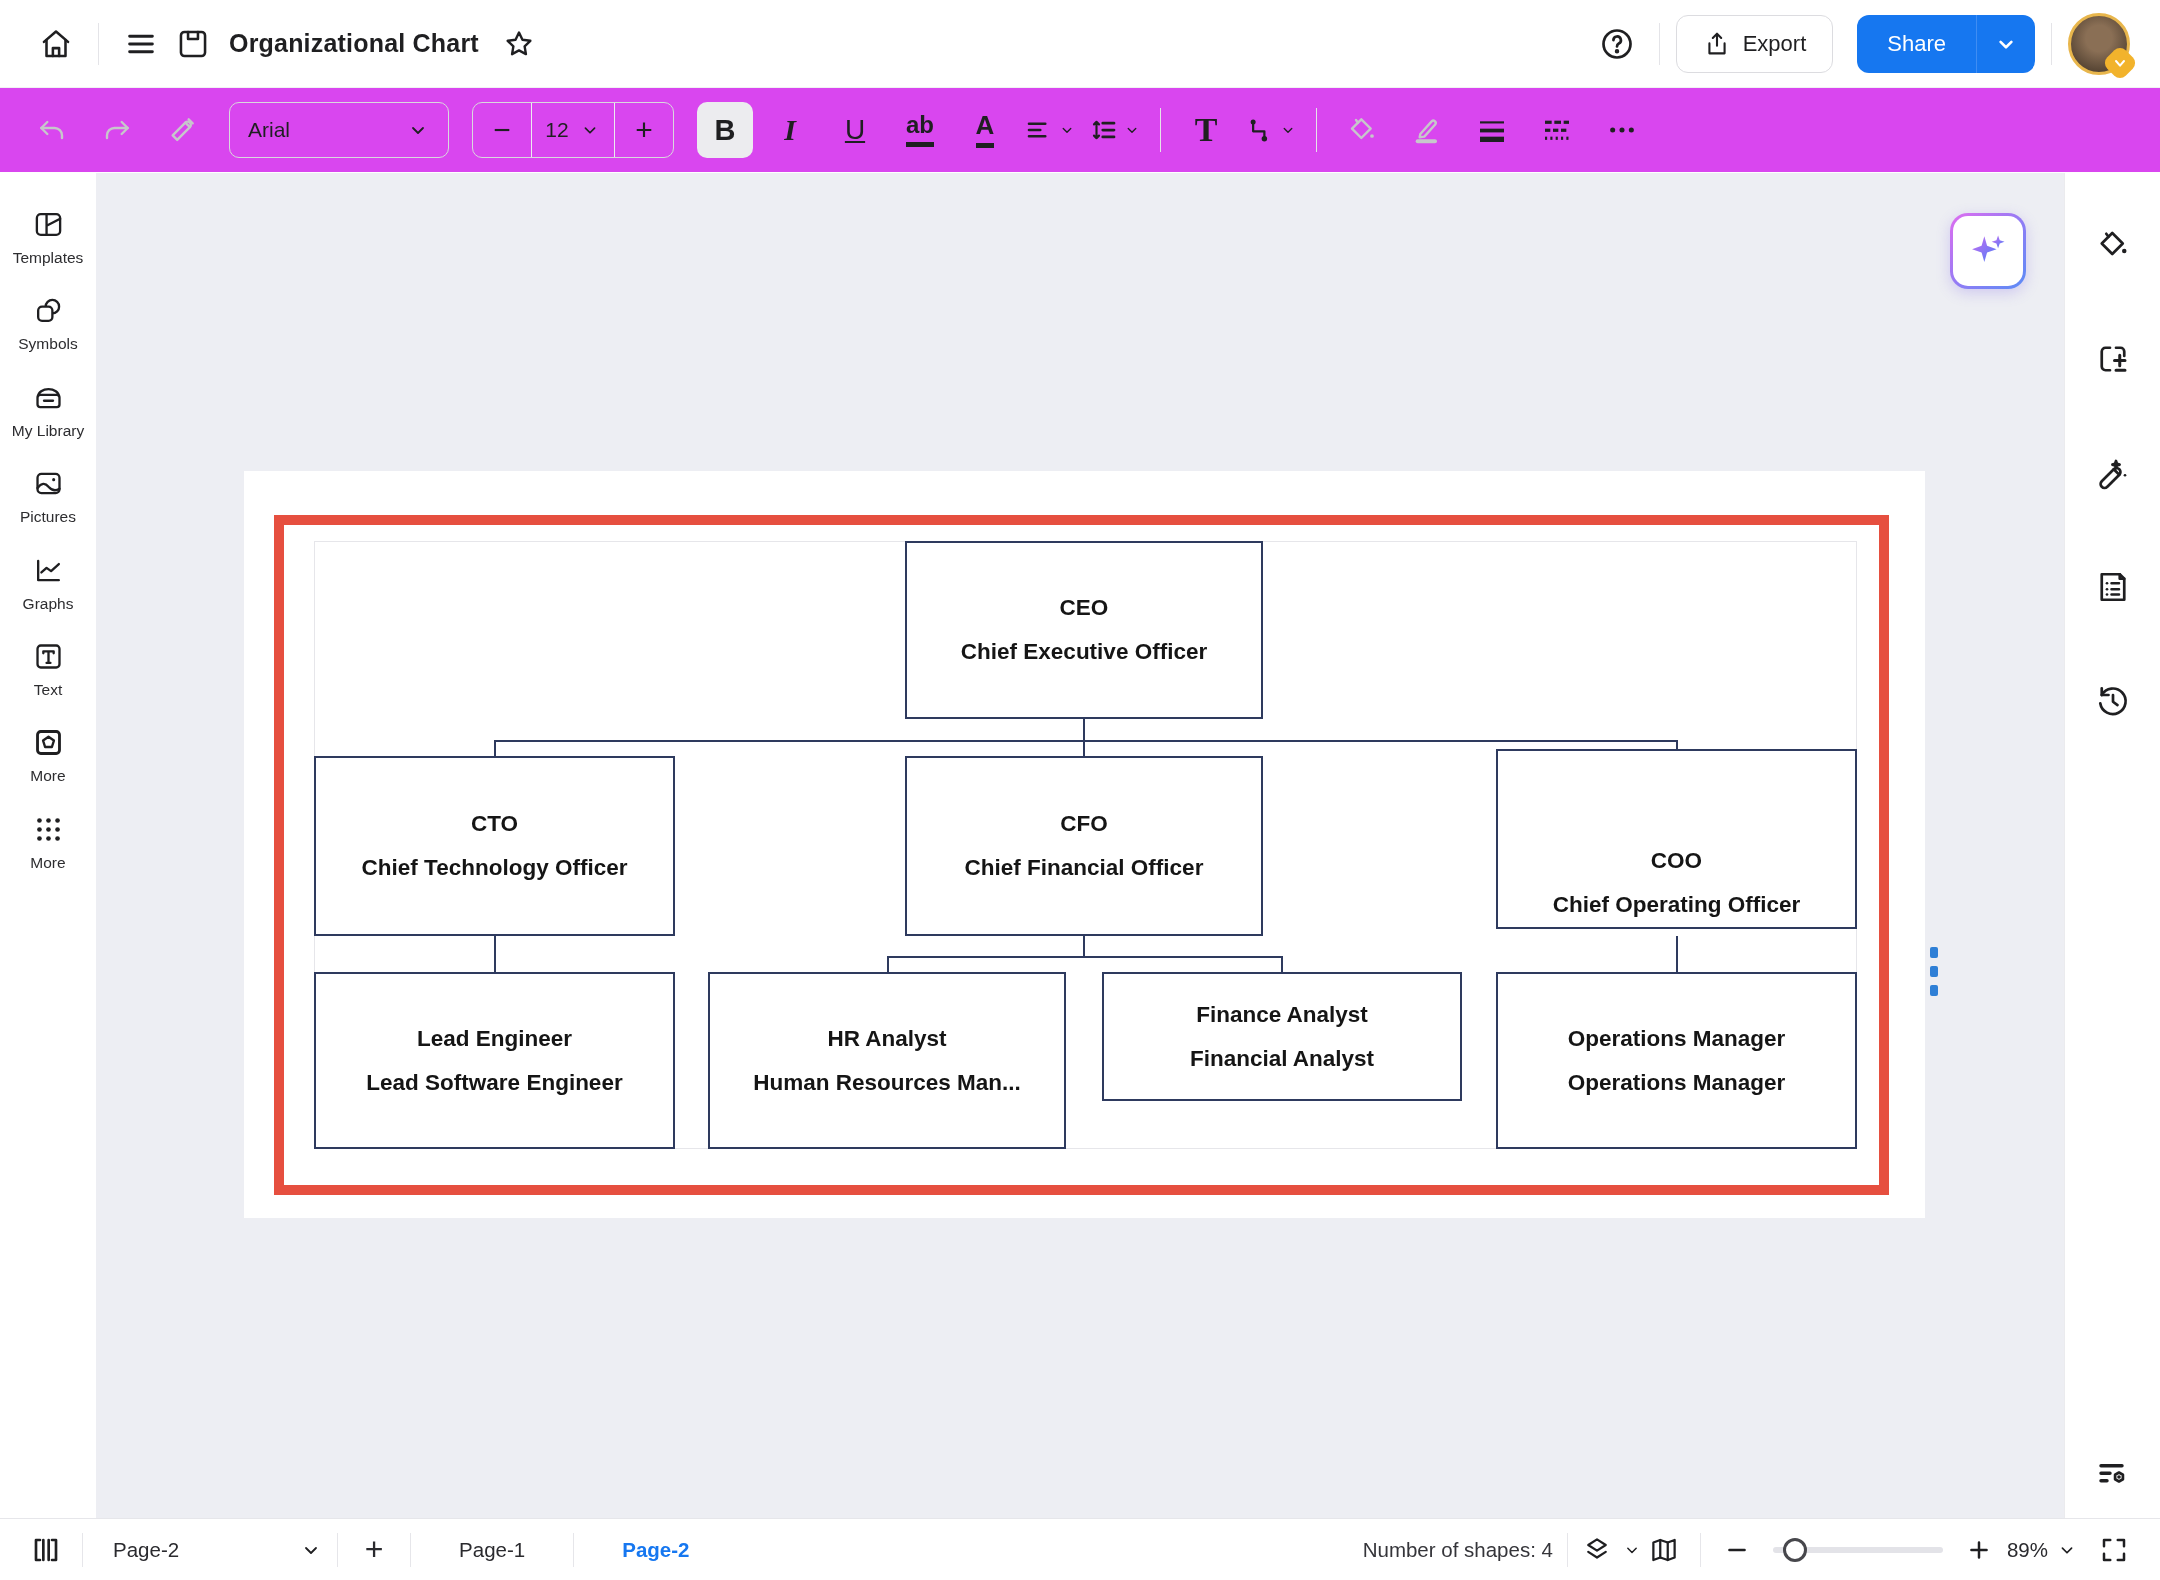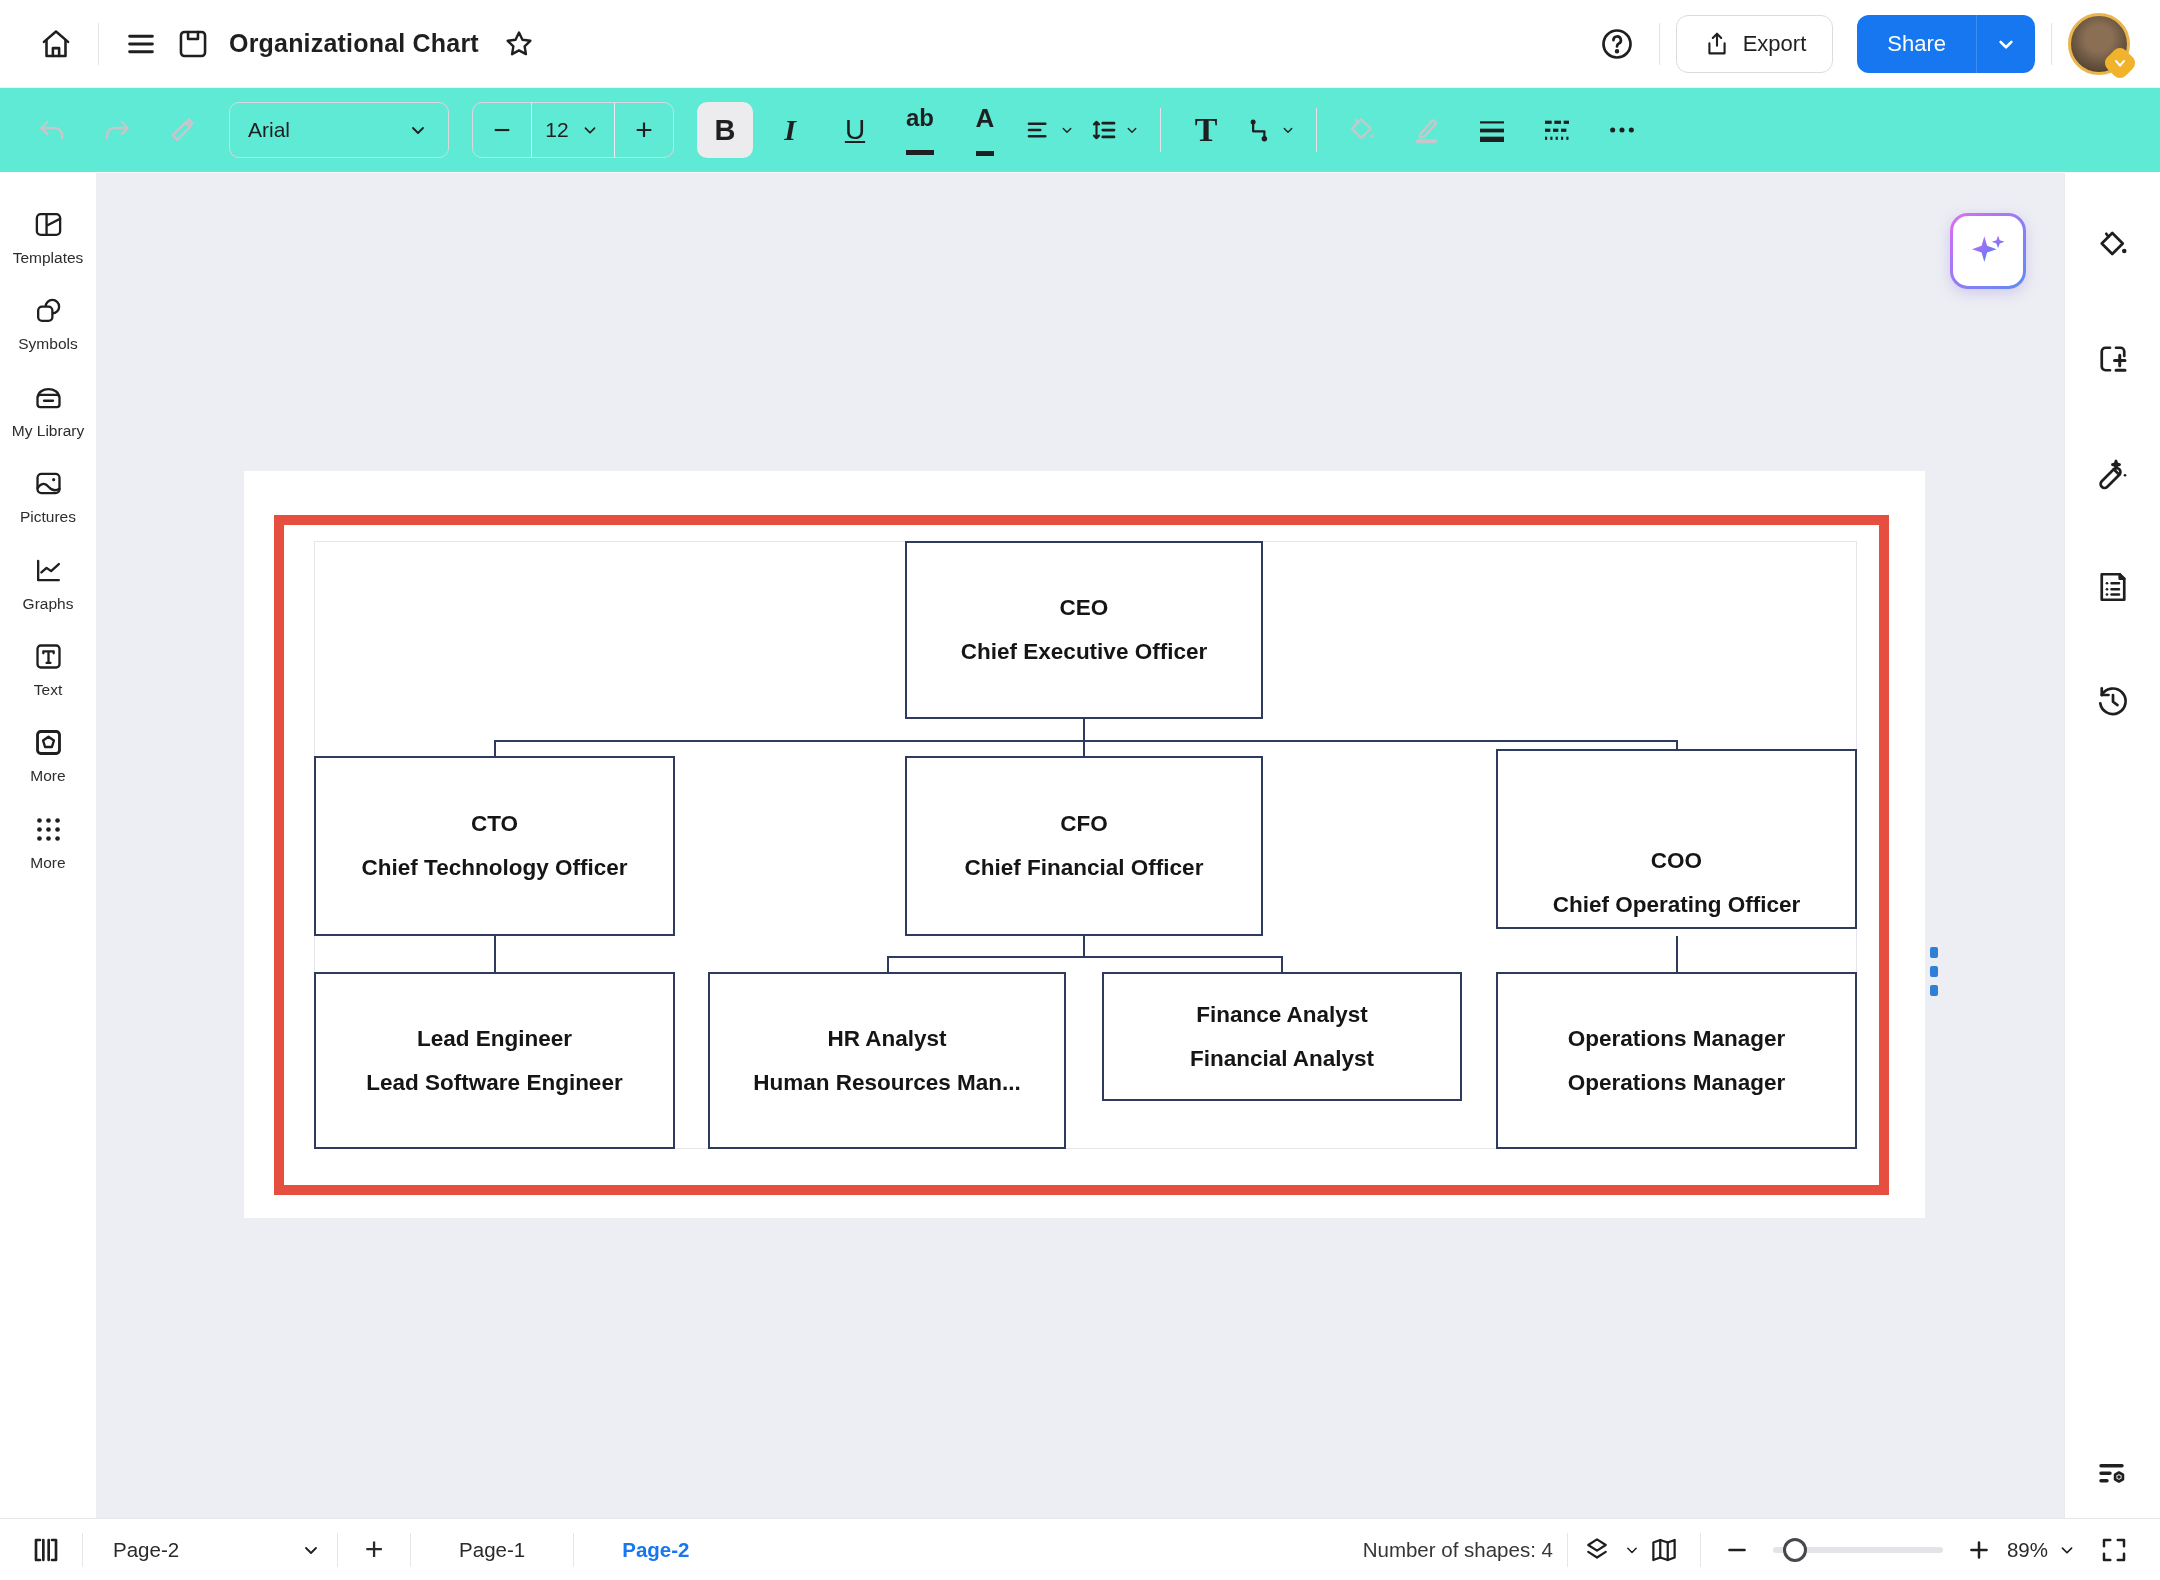--- a/index.html
+++ b/index.html
@@ -27,28 +27,28 @@
   .share-arrow { background:#1677f0; border-left:1px solid #3f8df3; display:flex; align-items:center; padding:0 16px; cursor:pointer; }
   .share-arrow svg { stroke:#fff; }
   .avatar { width:62px; height:62px; border-radius:50%; position:relative; cursor:pointer;
             background:radial-gradient(circle at 50% 40%, #8a6f55 0 30%, #5d4a38 70%, #3c2f24 100%);
             border:3px solid #e8b64c; }
   .avatar .badge { position:absolute; right:-6px; bottom:-4px; width:26px; height:26px; border-radius:8px;
                    background:#f2b32c; transform:rotate(45deg); display:flex; align-items:center; justify-content:center; }
   .avatar .badge svg { transform:rotate(-45deg); }
 
   
-  .toolbar { height:84px; display:flex; align-items:center; padding:0 24px; gap:9px; background:#5eead4; }
+  .toolbar { height:84px; display:flex; align-items:center; padding:0 24px; gap:9px; background:#d946ef; }
   .tbtn { min-width:56px; height:56px; border-radius:10px; display:flex; align-items:center; justify-content:center;
           cursor:pointer; gap:4px; }
   .tbtn.active { background:#ececef; }
   .glyph { font-weight:700; font-size:29px; line-height:1; }
   .glyph-i { font-family:"Liberation Serif", serif; font-style:italic; font-weight:600; font-size:30px; }
   .glyph-u { font-weight:400; font-size:28px; text-decoration:underline; }
-  .bar-under { display:inline-block; border-bottom:5px solid #1f1f21; padding-bottom:20px; line-height:1; }
+  .bar-under { display:inline-block; border-bottom:5px solid #1f1f21; padding-bottom:5px; line-height:1; }
   .glyph-ab { font-weight:700; font-size:24px; }
   .glyph-a { font-weight:700; font-size:26px; }
   .glyph-t { font-family:"Liberation Serif", serif; font-weight:600; font-size:34px; }
   .select-box { display:flex; align-items:center; justify-content:space-between; border:1px solid #d9d9dd;
                 border-radius:10px; height:56px; padding:0 18px; font-size:21px; cursor:pointer; }
   .font-select { width:220px; margin-left:10px; }
   .size-group { display:flex; align-items:stretch; border:1px solid #d9d9dd; border-radius:10px; height:56px; margin-left:14px; overflow:hidden; }
   .size-group > div { display:flex; align-items:center; justify-content:center; cursor:pointer; }
   .size-minus,.size-plus { width:58px; font-size:30px; font-weight:400; }
   .size-value { width:84px; gap:10px; border-left:1px solid #ececf0; border-right:1px solid #ececf0; font-size:21px; }

